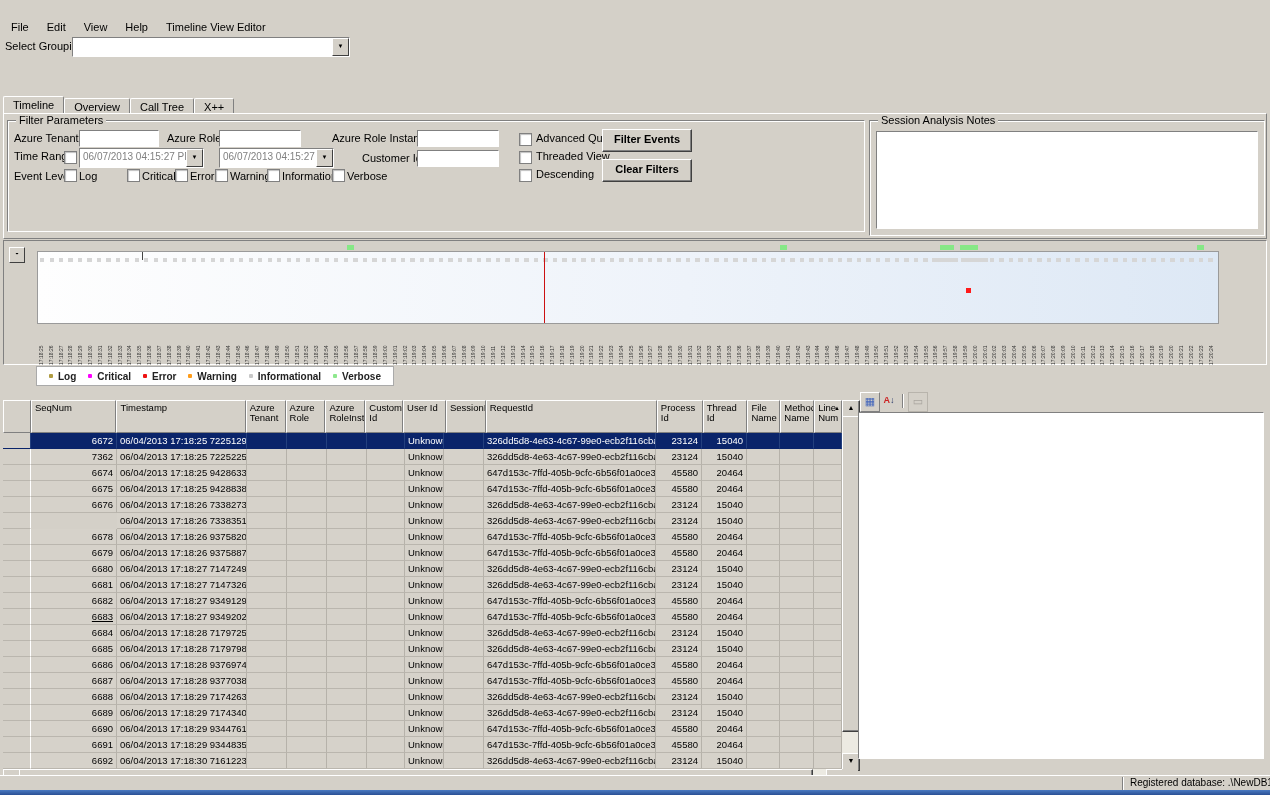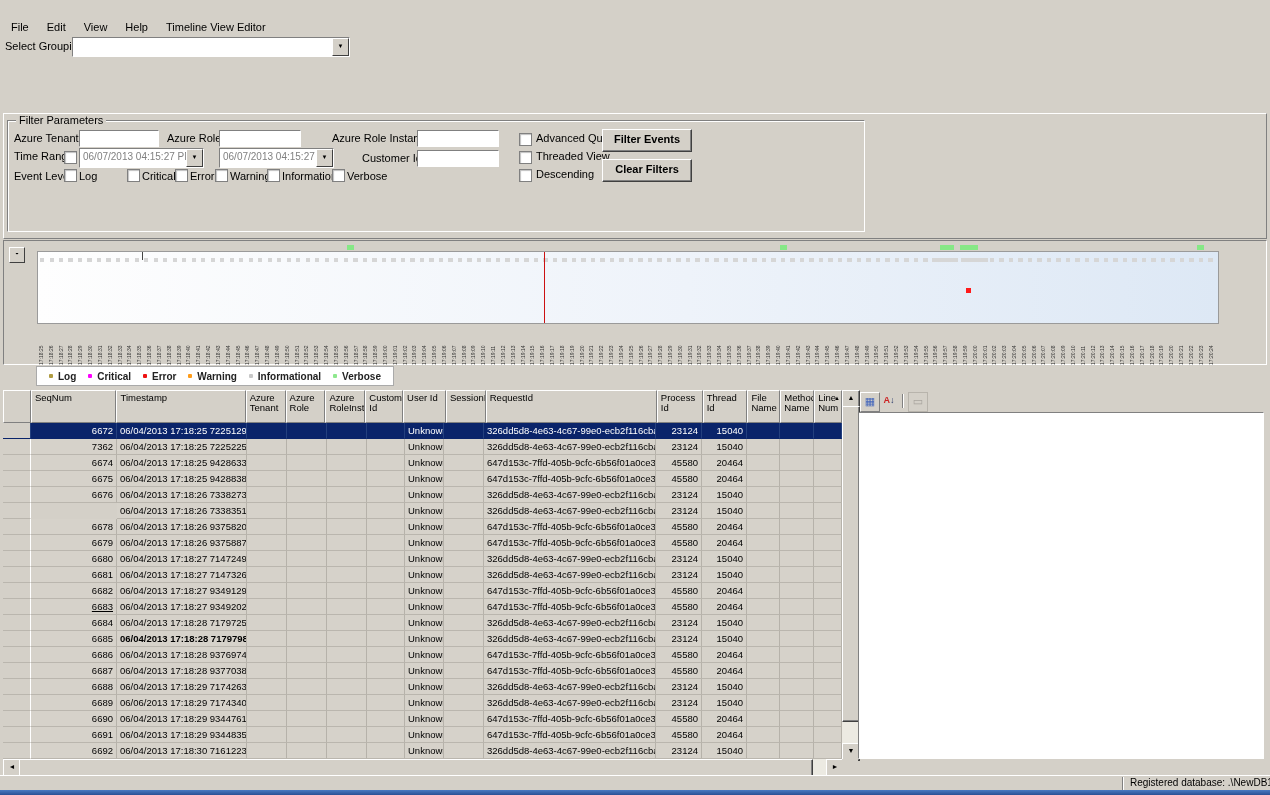--- a/index.html
+++ b/index.html
@@ -61,21 +61,21 @@
   #ticks{position:absolute;left:33px;top:82px;width:1180px;height:42px;display:flex;overflow:hidden;}
   .tick{flex:1;writing-mode:vertical-rl;transform:rotate(180deg);font-size:5px;color:#333;
     white-space:nowrap;line-height:9.8px;}
   
   #legend-bar{position:absolute;left:36px;top:366px;width:358px;height:20px;background:#fff;
     border:1px solid #aaa;display:flex;align-items:center;justify-content:space-between;padding:0 12px;box-sizing:border-box;}
   .legend-item{display:flex;align-items:center;gap:5px;}
   .legend-dot{width:4px;height:4px;border-radius:1px;}
   .legend-label{font-size:10px;font-weight:bold;color:#222;}
   
-  #grid{position:absolute;left:3px;top:390px;width:855px;height:385px;background:#d4d0c8;}
+  #grid{position:absolute;left:3px;top:400px;width:855px;height:385px;background:#d4d0c8;}
   #grid-header{position:absolute;left:0;top:0;width:839px;height:33px;display:flex;}
   .hcell{background:#d4d0c8;border:1px solid;border-color:#fff #808080 #808080 #fff;box-sizing:border-box;
     font-size:9.5px;line-height:10px;padding:2px 3px;overflow:hidden;position:relative;}
   .sort-glyph{position:absolute;right:1px;top:2px;font-size:6px;color:#000;}
   #grid-body{position:absolute;left:0;top:33px;width:839px;}
   .grow{display:flex;height:16px;}
   .gcell{box-sizing:border-box;border-right:1px solid #b6b2aa;border-bottom:1px solid #bab6ae;
     font-size:9.5px;line-height:15px;padding:0 3px;white-space:nowrap;overflow:hidden;background:#d6d2ca;}
   .gcell.rowhdr{background:#d4d0c8;border-right:1px solid #fff;}
   .gcell.num{text-align:right;}
@@ -129,20 +129,26 @@
     </div>
 
   <div id="grouping-row">
     <span id="grouping-label" class="lbl">Select Grouping</span>
     <span id="grouping-combo" class="combo">
       <span class="combo-text"></span>
       <span class="combo-btn">▼</span>
     </span>
   </div>
 
+  <div id="tabstrip">
+      <span class="tab active">Timeline</span>
+      <span class="tab">Overview</span>
+      <span class="tab">Call Tree</span>
+      <span class="tab">X++</span>
+    </div>
 
   <div id="tabpage">
 
     <div id="gb-filter" class="groupbox">
       <span class="gb-title">Filter Parameters</span>
 
       <span class="lbl" style="position:absolute;left:6px;top:11px;">Azure Tenant :</span>
       <span class="tb" style="left:71px;top:9px;width:80px;"></span>
 
       <span class="lbl" style="position:absolute;left:159px;top:11px;">Azure Role :</span>
@@ -166,20 +172,24 @@
 
       <span class="lbl" style="position:absolute;left:6px;top:49px;">Event Level :</span>
       <span id="event-level-row"><span class="cb" style="left: 56px; top: 48px;"></span><span class="lbl" style="position: absolute; left: 71px; top: 49px;">Log</span><span class="cb" style="left: 119px; top: 48px;"></span><span class="lbl" style="position: absolute; left: 134px; top: 49px;">Critical</span><span class="cb" style="left: 167px; top: 48px;"></span><span class="lbl" style="position: absolute; left: 182px; top: 49px;">Error</span><span class="cb" style="left: 207px; top: 48px;"></span><span class="lbl" style="position: absolute; left: 222px; top: 49px;">Warning</span><span class="cb" style="left: 259px; top: 48px;"></span><span class="lbl" style="position: absolute; left: 274px; top: 49px;">Information</span><span class="cb" style="left: 324px; top: 48px;"></span><span class="lbl" style="position: absolute; left: 339px; top: 49px;">Verbose</span></span>
 
       <span id="options-col"><span class="cb" style="left: 511px; top: 12px;"></span><span class="lbl" style="position: absolute; left: 528px; top: 11px;">Advanced Query</span><span class="cb" style="left: 511px; top: 30px;"></span><span class="lbl" style="position: absolute; left: 528px; top: 29px;">Threaded View</span><span class="cb" style="left: 511px; top: 48px;"></span><span class="lbl" style="position: absolute; left: 528px; top: 47px;">Descending</span></span>
 
       <span class="btn3d" style="left:594px;top:8px;width:88px;height:21px;">Filter Events</span>
       <span class="btn3d" style="left:594px;top:38px;width:88px;height:21px;">Clear Filters</span>
     </div>
 
+    <div id="gb-notes" class="groupbox">
+      <span class="gb-title">Session Analysis Notes</span>
+      <div id="notes-area"></div>
+    </div>
 
   </div>
 
   <div id="chart-panel">
     <span id="collapse-btn">-</span>
     <div id="plot">
       <div id="dash-row"></div>
       <div id="black-tick" style="left: 104px;"></div>
       <div id="red-line" style="left: 506px;"></div>
       <div id="red-point" style="left: 928px; top: 36px;"></div>
@@ -580,21 +590,21 @@
           <div class="gcell" style="width: 172px;">326dd5d8-4e63-4c67-99e0-ecb2f116cba5</div>
           <div class="gcell num" style="width: 46px;">23124</div>
           <div class="gcell num" style="width: 45px;">15040</div>
           <div class="gcell" style="width: 33px;"></div>
           <div class="gcell" style="width: 34px;"></div>
           <div class="gcell" style="width: 28px;"></div>
         </div>
         <div class="grow">
           <div class="gcell rowhdr" style="width: 28px;"></div>
           <div class="gcell num" style="width: 86px;">6685</div>
-          <div class="gcell" style="width: 130px; font-weight: bold;">06/04/2013 17:18:28 7179798</div>
+          <div class="gcell" style="width: 130px;">06/04/2013 17:18:28 7179798</div>
           <div class="gcell" style="width: 40px;"></div>
           <div class="gcell" style="width: 40px;"></div>
           <div class="gcell" style="width: 40px;"></div>
           <div class="gcell" style="width: 38px;"></div>
           <div class="gcell" style="width: 39px;">Unknown</div>
           <div class="gcell" style="width: 40px;"></div>
           <div class="gcell" style="width: 172px;">326dd5d8-4e63-4c67-99e0-ecb2f116cba5</div>
           <div class="gcell num" style="width: 46px;">23124</div>
           <div class="gcell num" style="width: 45px;">15040</div>
           <div class="gcell" style="width: 33px;"></div>

